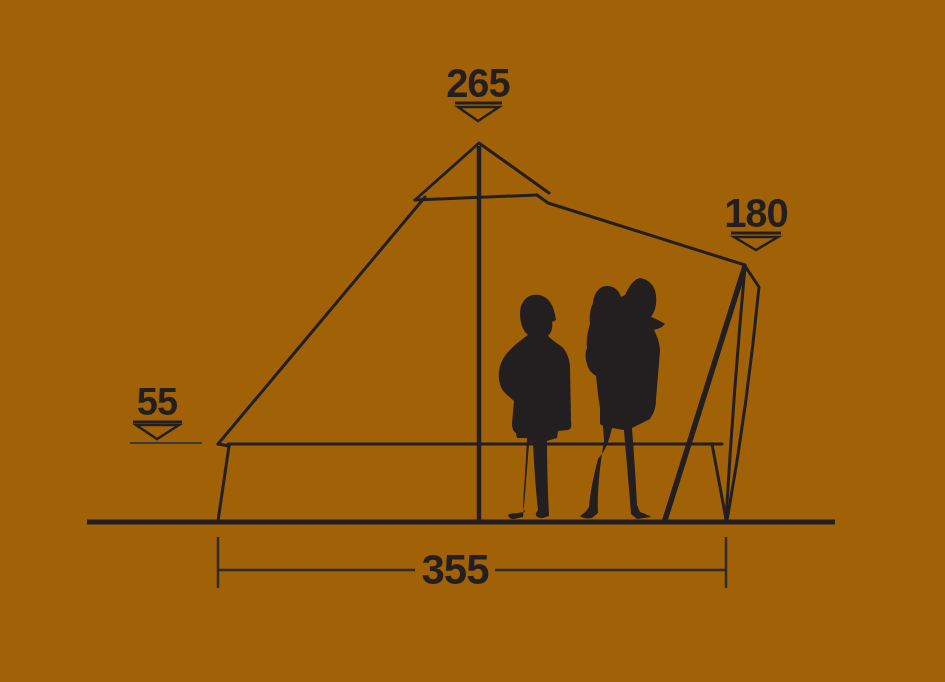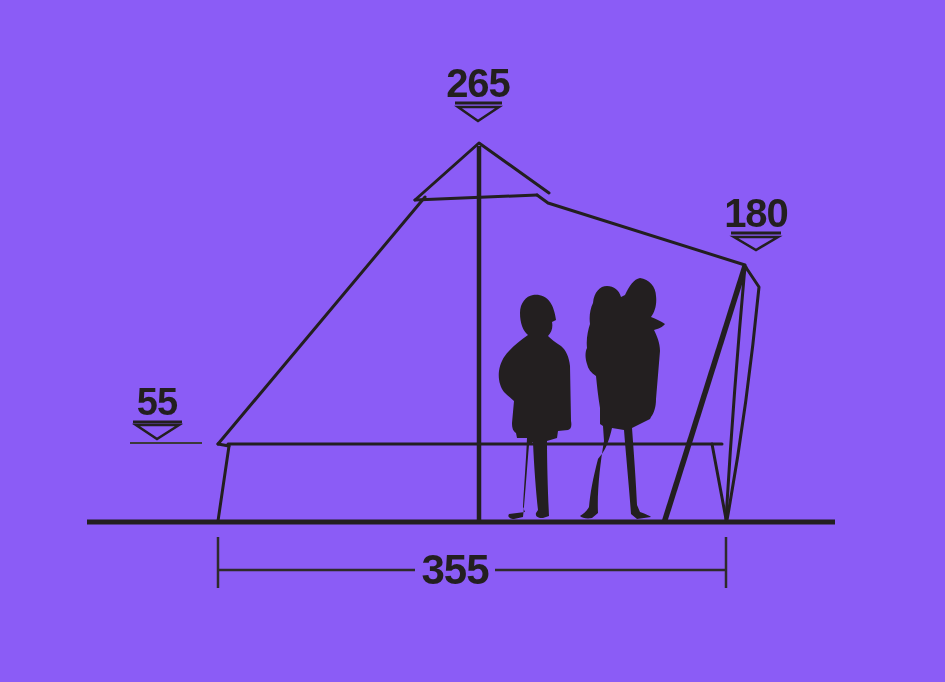--- a/index.html
+++ b/index.html
@@ -4,21 +4,21 @@
 <style>
   html, body {
     margin: 0;
     padding: 0;
     background: #ffffff;
   }
   .stage {
     position: relative;
     width: 945px;
     height: 682px;
-    background: #8b5cf6;
+    background: #a16207;
     overflow: hidden;
     font-family: "Liberation Sans", sans-serif;
   }
   .stage svg {
     position: absolute;
     left: 0;
     top: 0;
     width: 945px;
     height: 682px;
     display: block;

